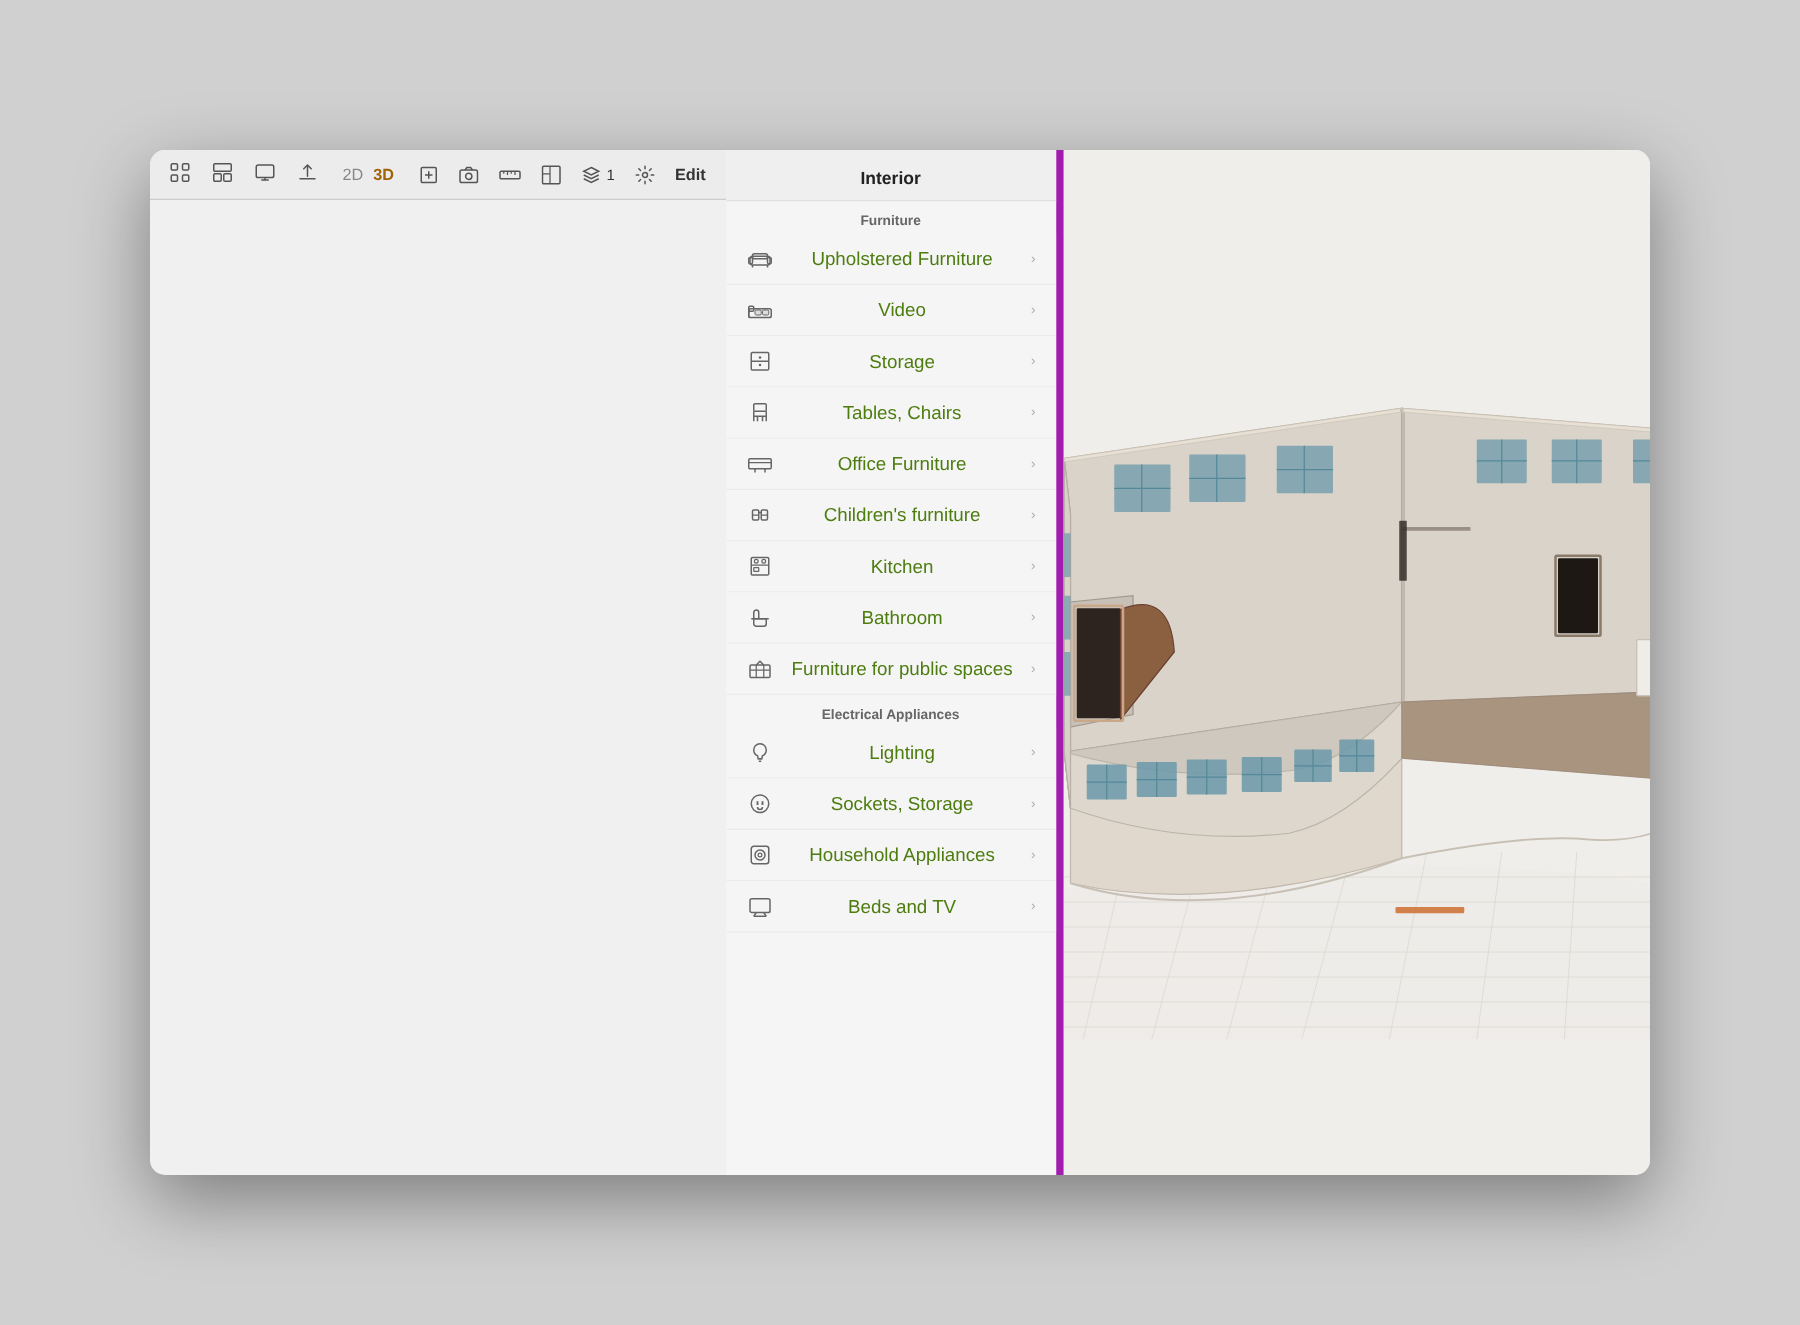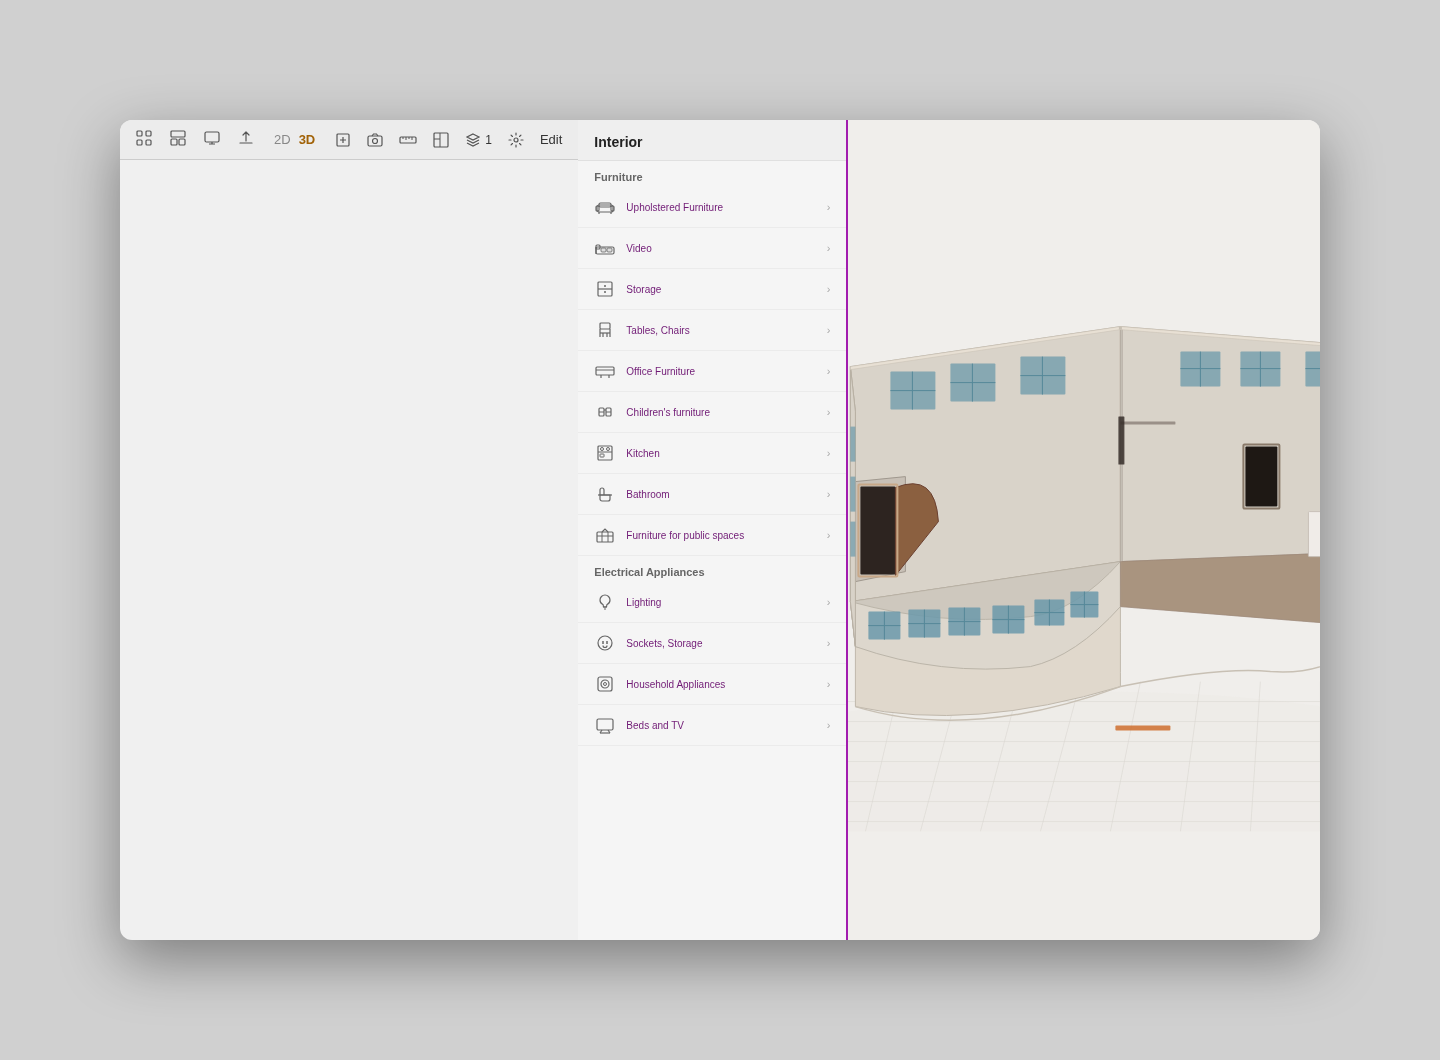--- a/index.html
+++ b/index.html
@@ -79,38 +79,39 @@
       font-size: 13px;
       cursor: pointer;
       display: flex;
       align-items: center;
       gap: 4px;
     }
 
     .edit-btn {
       font-size: 13px;
       color: #333;
-      font-weight: 400;
+      font-weight: 700;
       cursor: pointer;
     }
 
     
     .main-content {
       display: flex;
       flex: 1;
       overflow: hidden;
     }
 
     
     .sidebar {
       width: 270px;
       background: #f5f5f5;
-      border-right: 2px solid #a21caf;
+      border-right: 6px solid #a21caf;
       overflow-y: auto;
       flex-shrink: 0;
+      text-align: center;
     }
 
     .sidebar-title {
       font-size: 14px;
       font-weight: 600;
       color: #222;
       padding: 14px 16px 10px;
       background: #efefef;
       border-bottom: 1px solid #e0e0e0;
     }
@@ -139,22 +140,22 @@
       display: flex;
       align-items: center;
       justify-content: center;
       flex-shrink: 0;
       color: #666;
       font-size: 14px;
     }
 
     .item-label {
       flex: 1;
-      font-size: 10px;
-      color: #701a75;
+      font-size: 15px;
+      color: #4d7c0f;
     }
 
     .item-arrow {
       color: #aaa;
       font-size: 11px;
     }
 
     
     .viewport {
       flex: 1;

